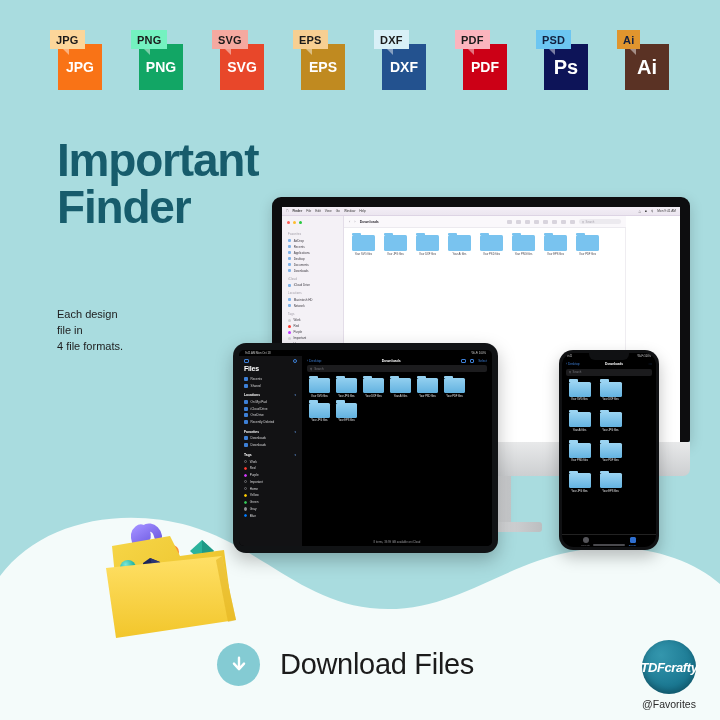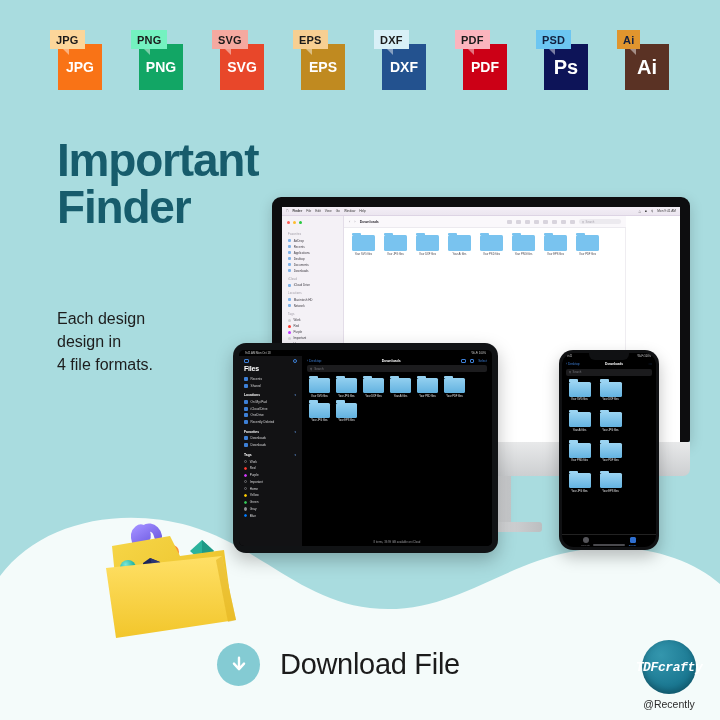--- a/index.html
+++ b/index.html
@@ -28,21 +28,21 @@
   .fmt .big { position:absolute; left:8px; top:14px; width:44px; height:46px;
               display:flex; align-items:center; justify-content:center;
               color:#fff; font-size:14px; font-weight:bold; }
   .fmt.ps .big, .fmt.ai .big { font-size:20px; }
 
   
   .headline { position:absolute; left:57px; top:137px; width:250px;
               color:#175c6c; font-size:46px; font-weight:bold; line-height:1.02;
               letter-spacing:-1.2px; }
   .sub { position:absolute; left:57px; top:307px; width:200px;
-         color:#1d1d1d; font-size:16px; line-height:1.45; }
+         color:#1d1d1d; font-size:11px; line-height:1.45; }
 
   
   .imac { position:absolute; left:272px; top:197px; width:418px; height:330px; }
   .imac-bezel { position:absolute; left:0; top:0; width:418px; height:245px;
                 background:#0d0d0f; border-radius:9px 9px 2px 2px;
                 padding:10px 10px 0 10px;
                 box-shadow:0 4px 14px rgba(0,0,0,.18); }
   .imac-screen { width:100%; height:100%; background:#fff; overflow:hidden; position:relative; }
   .imac-chin { position:absolute; left:0; top:245px; width:418px; height:34px;
                background:linear-gradient(#e8e9ea,#cdcfd1); border-radius:0 0 7px 7px; }
@@ -176,21 +176,21 @@
   .dlbtn { width:43px; height:43px; border-radius:50%; background:#84cbd3;
            display:flex; align-items:center; justify-content:center; }
   .dltext { font-size:29px; color:#1b1b1b; letter-spacing:-.3px; }
 
   
   .logo { position:absolute; left:638px; top:640px; width:62px; text-align:center; }
   .logo .circ { width:54px; height:54px; margin:0 auto; border-radius:50%;
                 background:radial-gradient(circle at 35% 28%,#3496ad,#18758f 70%);
                 display:flex; align-items:center; justify-content:center;
                 box-shadow:inset 0 -3px 7px rgba(0,0,0,.28); }
-  .logo .circ span { font-family:Liberation Mono, monospace; font-style:italic;
+  .logo .circ span { font-family:Liberation Sans, sans-serif; font-style:italic;
                      color:#fff; font-size:13px; font-weight:bold; letter-spacing:-.4px; }
   .logo .handle { font-size:10.5px; color:#2b2b2b; margin-top:4px; }
 </style>
 </head>
 <body style="background: rgb(169, 220, 223);">
 
 <div id="stage">
 
   <svg class="blob" viewBox="0 0 720 240" preserveAspectRatio="none">
     <path d="M0,96 C40,42 120,26 190,46 C258,66 300,120 370,128
@@ -247,21 +247,21 @@
       <div class="tag" style="background: rgb(224, 149, 46); color: rgb(18, 32, 63);">Ai</div>
     </div>
   </div>
 
   <div class="headline">
     <div>Important</div>
     <div>Finder</div>
   </div>
   <div class="sub">
     <div>Each design</div>
-    <div>design in</div>
+    <div>file in</div>
     <div>4 file formats.</div>
   </div>
 
   <div class="imac">
     <div class="imac-bezel">
       <div class="imac-screen">
 
         <div class="macbar">
           <span class="mi"></span>
           <span class="mi" style="font-weight:bold">Finder</span>
@@ -685,23 +685,23 @@
     <path d="M22,70 L138,58 L152,122 L32,140 Z" fill="url(#gy2)"></path>
     <path d="M138,58 L152,122 L144,124 L132,62 Z" fill="#e0b01e" opacity=".55"></path>
   </svg>
 
   <div class="dlrow">
     <span class="dlbtn">
       <svg width="22" height="22" viewBox="0 0 24 24" aria-hidden="true">
         <path d="M12 4 L12 15 M12 16.5 L6.5 10.5 M12 16.5 L17.5 10.5" stroke="#ffffff" stroke-width="2.6" fill="none" stroke-linecap="round" stroke-linejoin="round"></path>
       </svg>
     </span>
-    <span class="dltext">Download File</span>
+    <span class="dltext">Download Files</span>
   </div>
 
   <div class="logo">
     <div class="circ">
       <span>TDFcrafty</span>
     </div>
-    <div class="handle">@Recently</div>
+    <div class="handle">@Favorites</div>
   </div>
 
 </div>
 
 </body></html>

